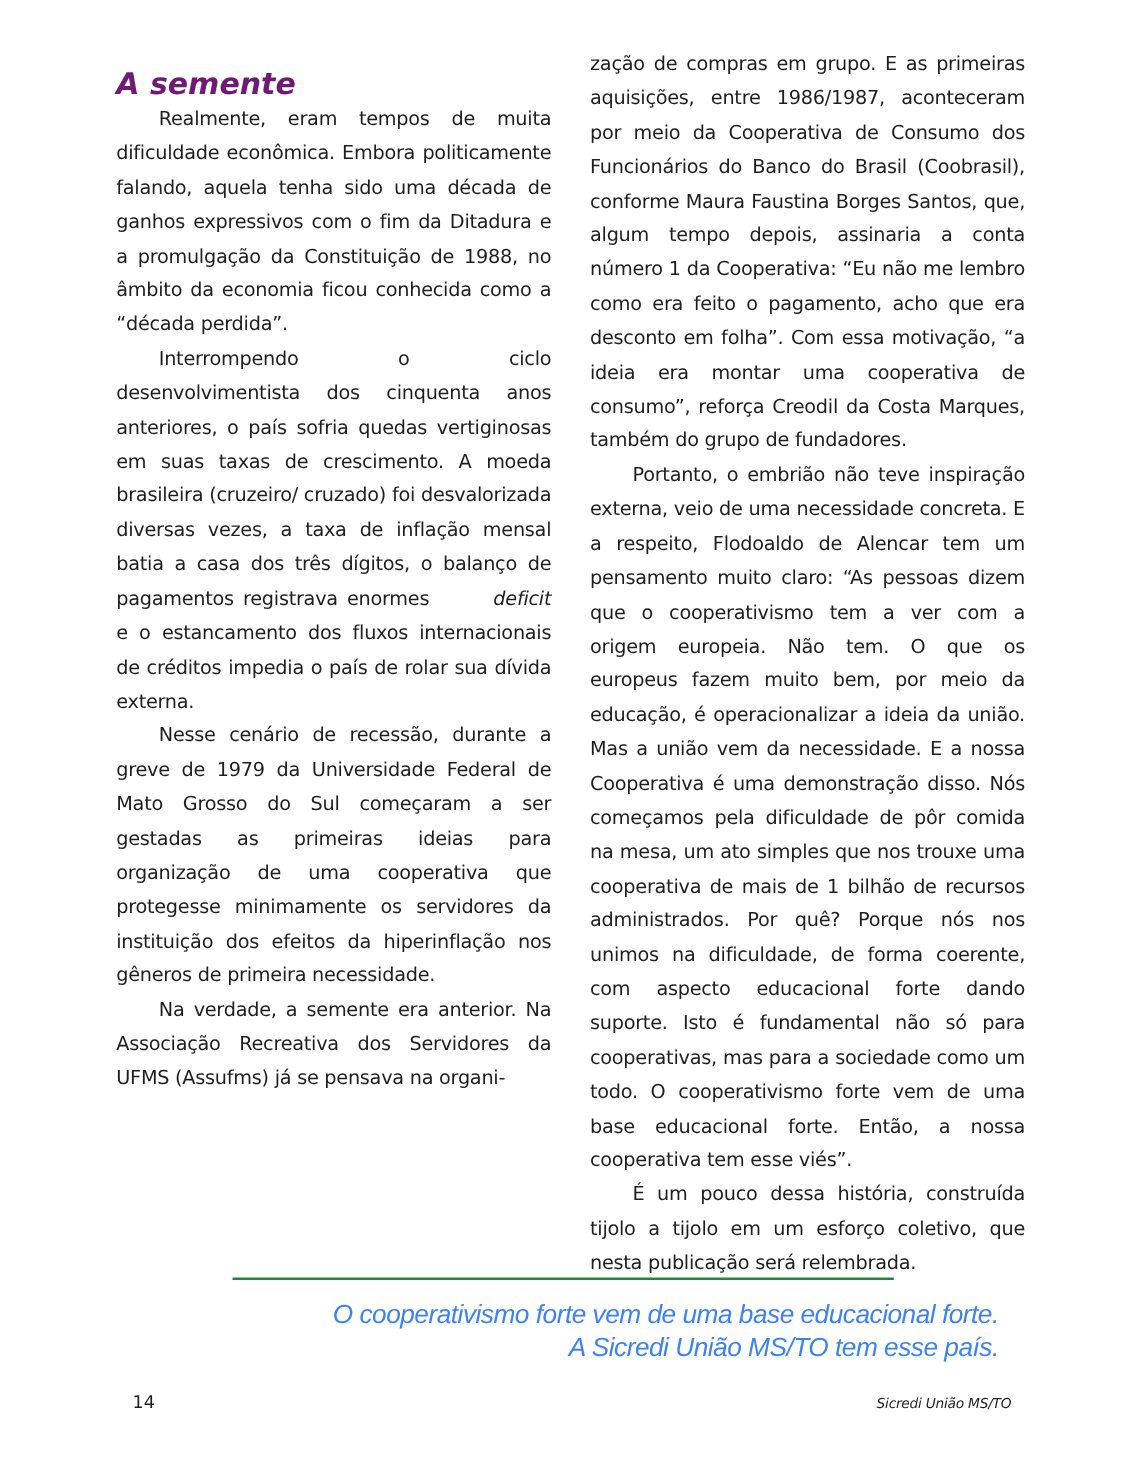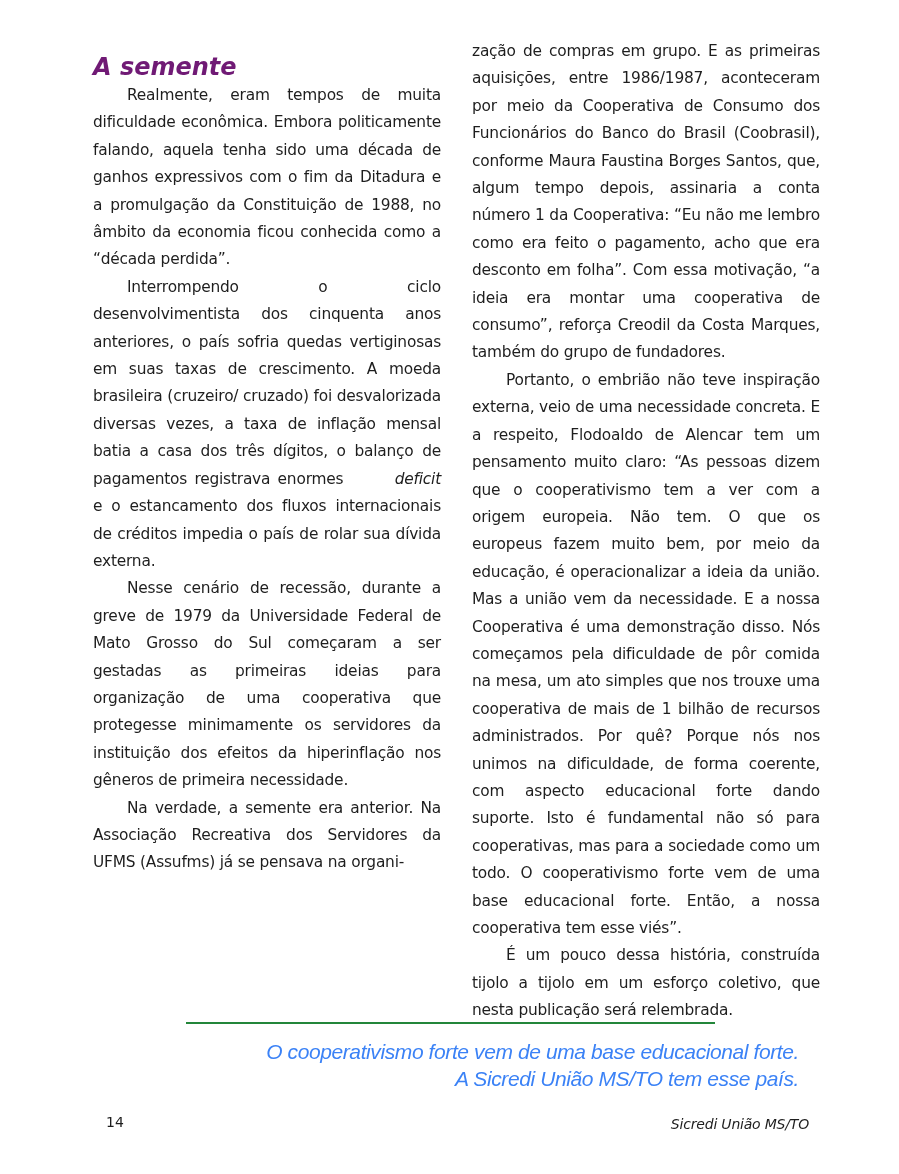--- a/index.html
+++ b/index.html
@@ -13,21 +13,21 @@
     .col p.indent { text-indent: 34px; }
     .col p.cont { text-indent: 0; }
     .section-title { margin: 14px 0 0 0; font-size: 24px; line-height: 30px; font-weight: bold;
                      font-style: italic; color: #701a75; letter-spacing: 0; }
     .rule { position: absolute; left: 186px; top: 1022px; width: 529px; height: 2px; background: #23863a; }
     .pullquote { position: absolute; left: 100px; top: 1038px; width: 699px; text-align: right;
                  font-size: 21px; line-height: 27px; font-style: italic; color: #3b82f6;
                  font-family: Liberation Sans, sans-serif; letter-spacing: -0.4px; }
     .pullquote span { display: block; }
     .page-number { position: absolute; left: 93px; top: 1114px; font-size: 14px; color: #1e1e1e; margin-left: 13px; }
-    .running-title { position: absolute; right: 90px; top: 1116px; font-size: 14px; font-style: italic;
+    .running-title { position: absolute; right: 90px; top: 1116px; font-size: 11px; font-style: italic;
                      color: #1e1e1e; letter-spacing: -0.2px; }
     em { font-style: italic; margin-left: 44px; }
   </style>
 </head>
 <body>
 
 <div class="col col-left">
   <h2 class="section-title">A semente</h2>
   <p class="indent">Realmente, eram tempos de muita dificuldade econômica. Embora politicamente falando, aquela tenha sido uma década de ganhos expressivos com o fim da Ditadura e a promulgação da Constituição de 1988, no âmbito da economia ficou conhecida como a “década perdida”.</p>
   <p class="indent"><span>Interrompendo o ciclo desenvolvimentista dos cinquenta anos anteriores, o país sofria quedas vertiginosas em suas taxas de crescimento. A moeda brasileira (cruzeiro/ cruzado) foi desvalorizada diversas vezes, a taxa de inflação mensal batia a casa dos três dígitos, o balanço de pagamentos registrava enormes </span><em>deficit</em><span> e o estancamento dos fluxos internacionais de créditos impedia o país de rolar sua dívida externa.</span></p>

